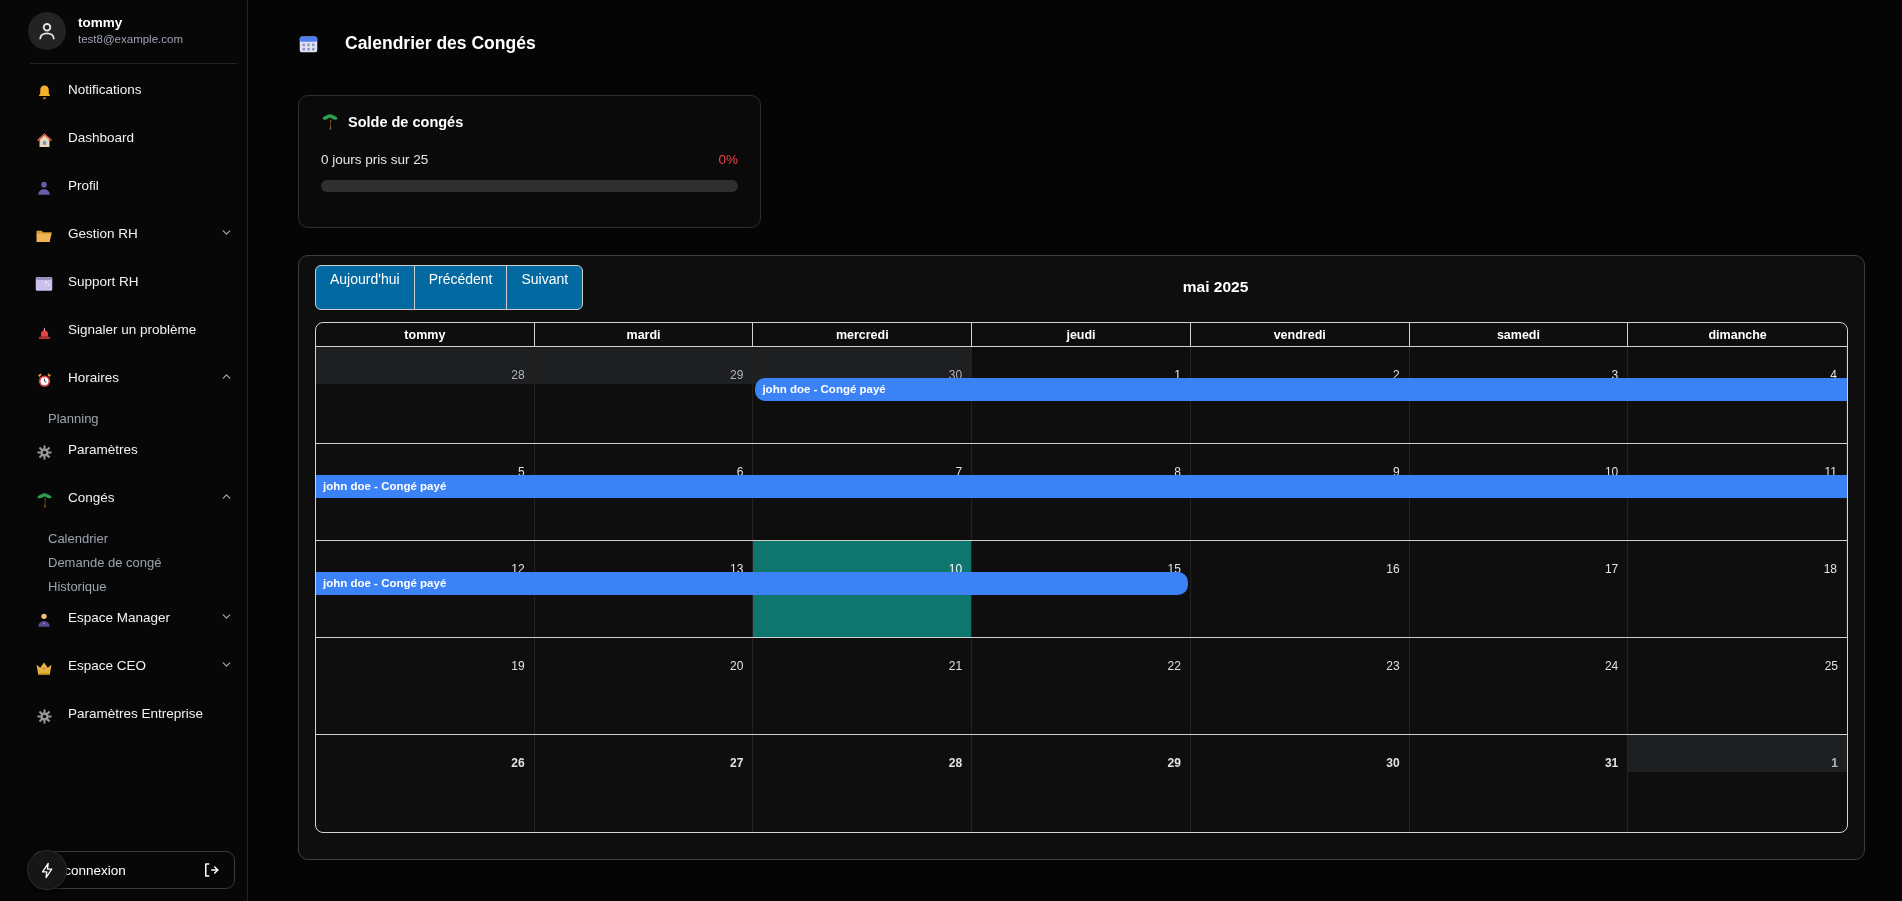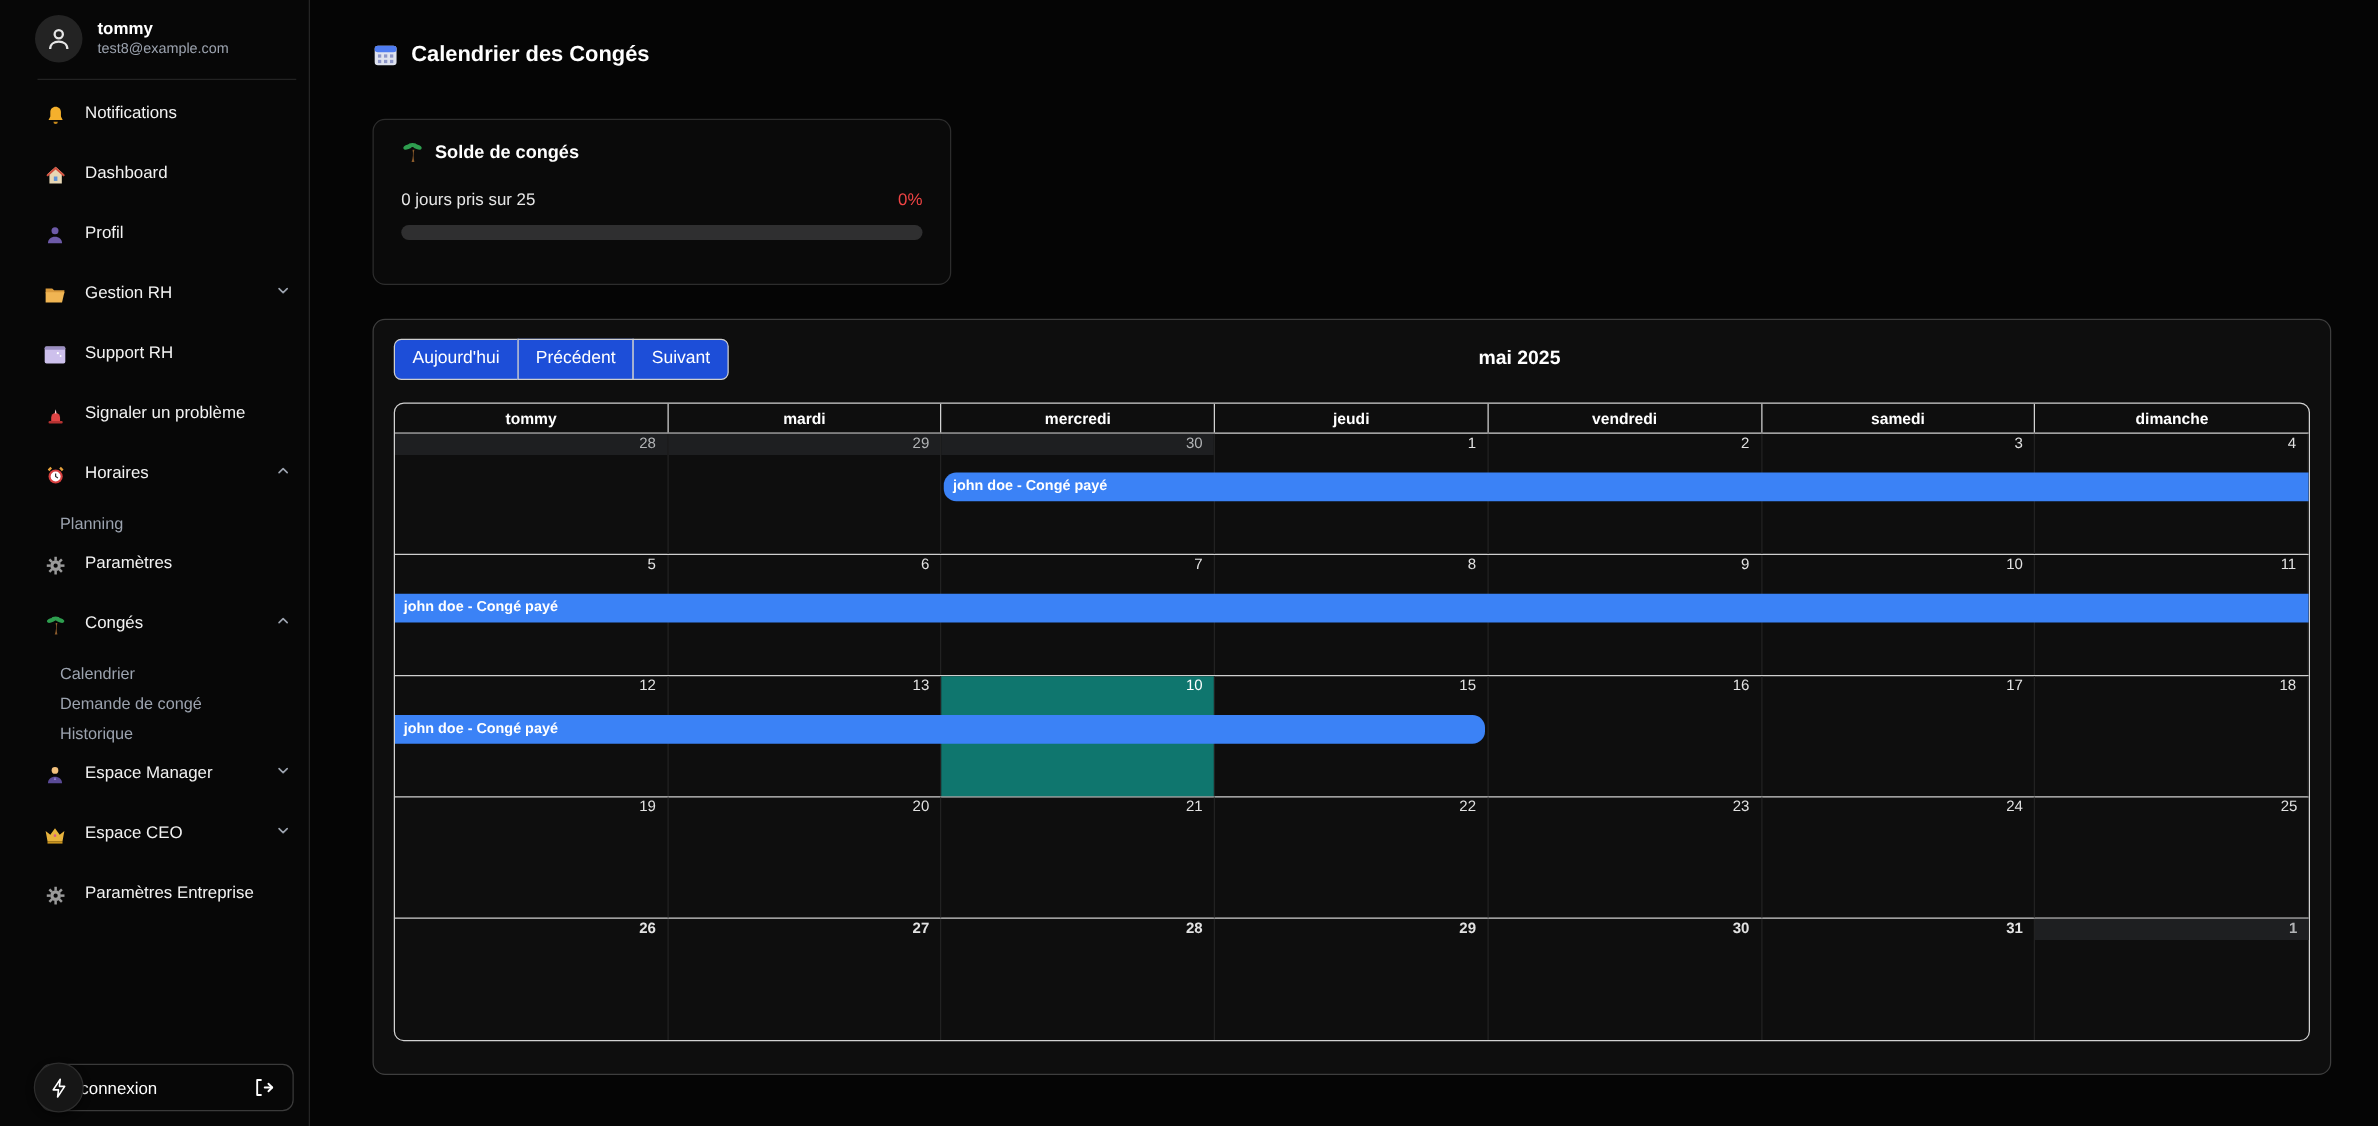--- a/index.html
+++ b/index.html
@@ -30,55 +30,55 @@
                 display:flex; align-items:center; padding:0 14px; cursor:pointer; }
   .logout-btn .exit { margin-left:auto; display:flex; }
   .bolt-badge { position:absolute; left:-5px; top:50%; transform:translateY(-50%);
                 width:40px; height:40px; border-radius:50%; background:#161616;
                 border:1px solid #2d2d2d; display:flex; align-items:center; justify-content:center;
                 box-shadow:0 2px 6px rgba(0,0,0,.6); cursor:pointer; }
 
   
   .main { position:absolute; left:249px; top:0; right:0; bottom:0; }
   .page-title { position:absolute; left:49px; top:33px; display:flex; align-items:center;
-                gap:10px; font-size:17.5px; font-weight:bold; }
+                gap:26px; font-size:17.5px; font-weight:bold; }
 
   .balance-card { position:absolute; left:49px; top:95px; width:463px; height:133px;
                   background:#0a0a0a; border:1px solid #2d2d2d; border-radius:10px; padding:17px 22px; }
   .balance-title { display:flex; align-items:center; gap:9px; font-size:14.5px; font-weight:bold; }
   .balance-row { display:flex; justify-content:space-between; align-items:center;
                  margin-top:21px; font-size:13.5px; color:#e7e7e7; }
   .balance-percent { font-size:13.5px; font-weight:normal; }
   .progress-track { margin-top:13px; height:12px; border-radius:7px; background:#2f2f30; overflow:hidden; }
   .progress-fill { height:100%; border-radius:7px; background:var(--event-bg,#3b82f6); }
 
   .calendar-panel { position:absolute; left:49px; top:255px; width:1567px; height:605px;
                     background:#0e0e0e; border:1px solid #3e3e3e; border-radius:10px; padding:14px 16px; }
   .fc-toolbar { display:flex; align-items:center; height:34px; }
   .btn-group { display:flex; }
-  .fc-btn { background:#1d4ed8; border:1px solid #cfcfcf; color:#fff; font-size:14px;
-            font-family:inherit; padding:5px 14px 10px; cursor:pointer; }
+  .fc-btn { background:#0369a1; border:1px solid #cfcfcf; color:#fff; font-size:14px;
+            font-family:inherit; padding:5px 14px 22px; cursor:pointer; }
   .fc-btn + .fc-btn { margin-left:-1px; }
   .fc-btn:first-child { border-radius:6px 0 0 6px; }
   .fc-btn:last-child { border-radius:0 6px 6px 0; }
   .fc-title { flex:1; text-align:center; font-size:15.5px; font-weight:bold; }
 
   .fc-grid { margin-top:18px; border:1px solid #d2d2d2; border-radius:8px; overflow:hidden; }
   .fc-head { display:grid; grid-template-columns:repeat(7,1fr); height:24px;
              border-bottom:1px solid #d2d2d2; }
   .fc-head-cell { display:flex; align-items:center; justify-content:center;
                   font-size:12.5px; font-weight:bold; color:#fff; border-right:1px solid #d2d2d2; }
   .fc-head-cell:last-child { border-right:none; }
   .fc-week { display:grid; grid-template-columns:repeat(7,1fr); height:97px;
              position:relative; border-bottom:1px solid #cfcfcf; }
   .fc-week:last-child { border-bottom:none;font-weight:bold; }
   .fc-day { border-right:1px solid #222; position:relative; }
   .fc-day:last-child { border-right:none; }
-  .fc-day-top { height:17px; display:flex; justify-content:flex-end; align-items:flex-start;
-                padding:0 9px 0 0; font-size:12px; color:#e2e2e2; }
+  .fc-day-top { height:37px; display:flex; justify-content:flex-end; align-items:flex-start;
+                padding:21px 9px 0 0; font-size:12px; color:#e2e2e2; }
   .fc-day.other .fc-day-top { background:#1e1f21; color:#b2b4b6; }
   .fc-day.today { background:var(--today-bg,#0f766e); }
   .fc-day.today .fc-day-top { color:#fff; }
   .fc-event { position:absolute; top:31px; height:23px; line-height:23px;
               background:var(--event-bg,#3b82f6); color:#fff; font-size:11.5px; font-weight:bold;
               padding-left:7px; overflow:hidden; white-space:nowrap; cursor:pointer; }
   .fc-event.rl { border-top-left-radius:10px; border-bottom-left-radius:10px; }
   .fc-event.rr { border-top-right-radius:10px; border-bottom-right-radius:10px; }
 </style>
 </head>

